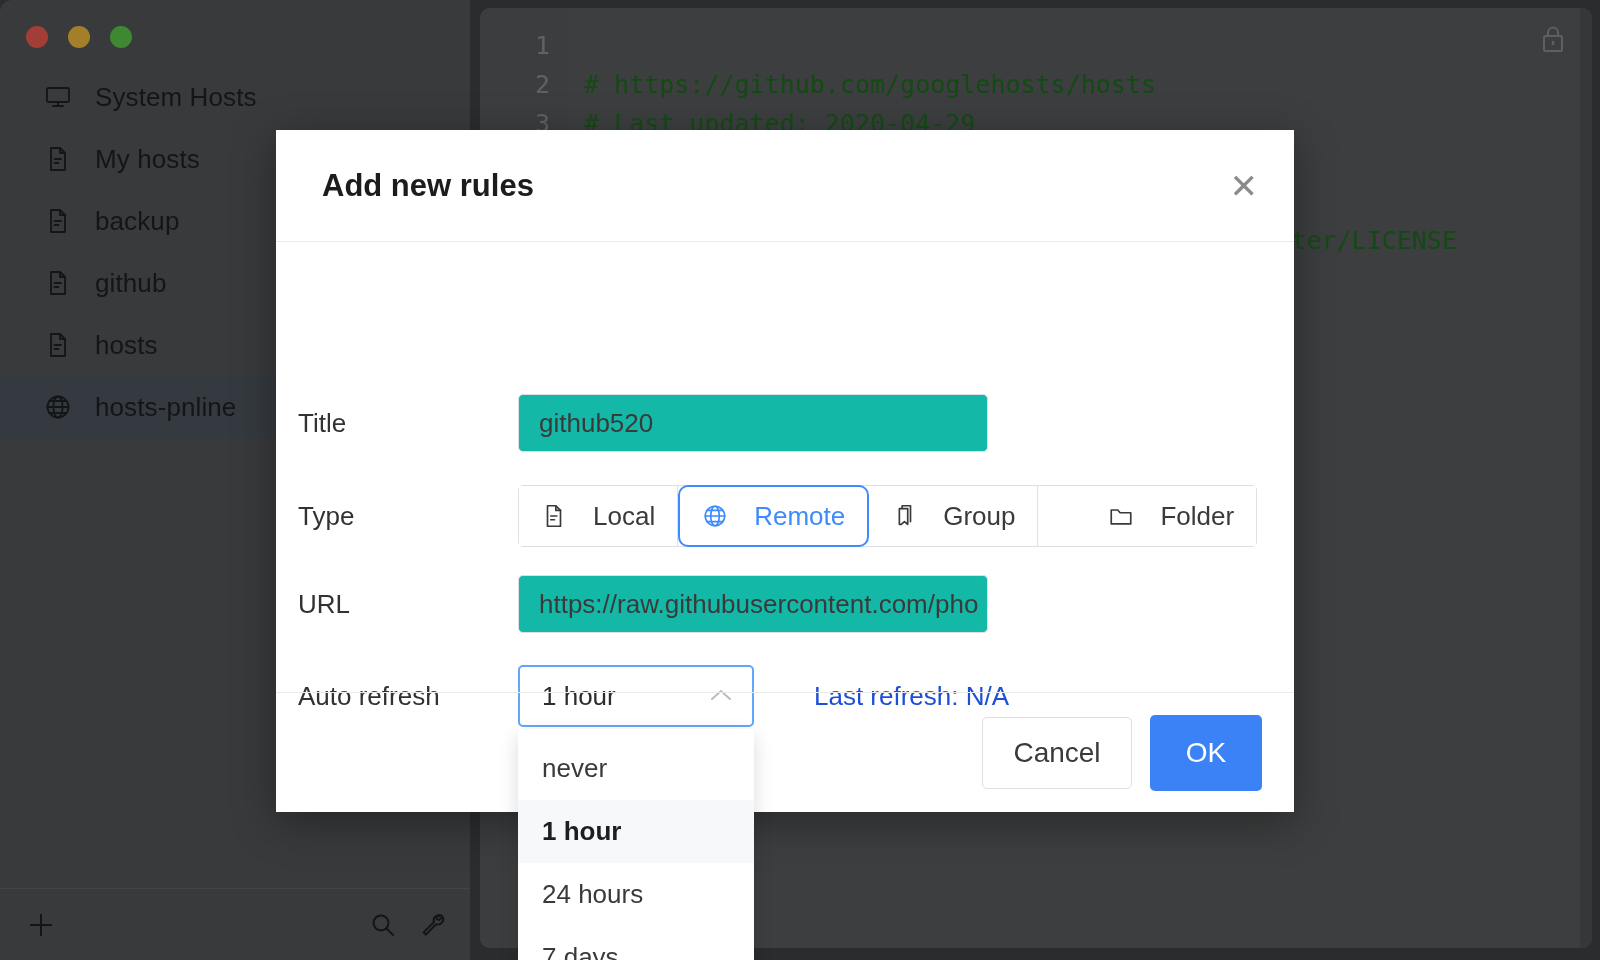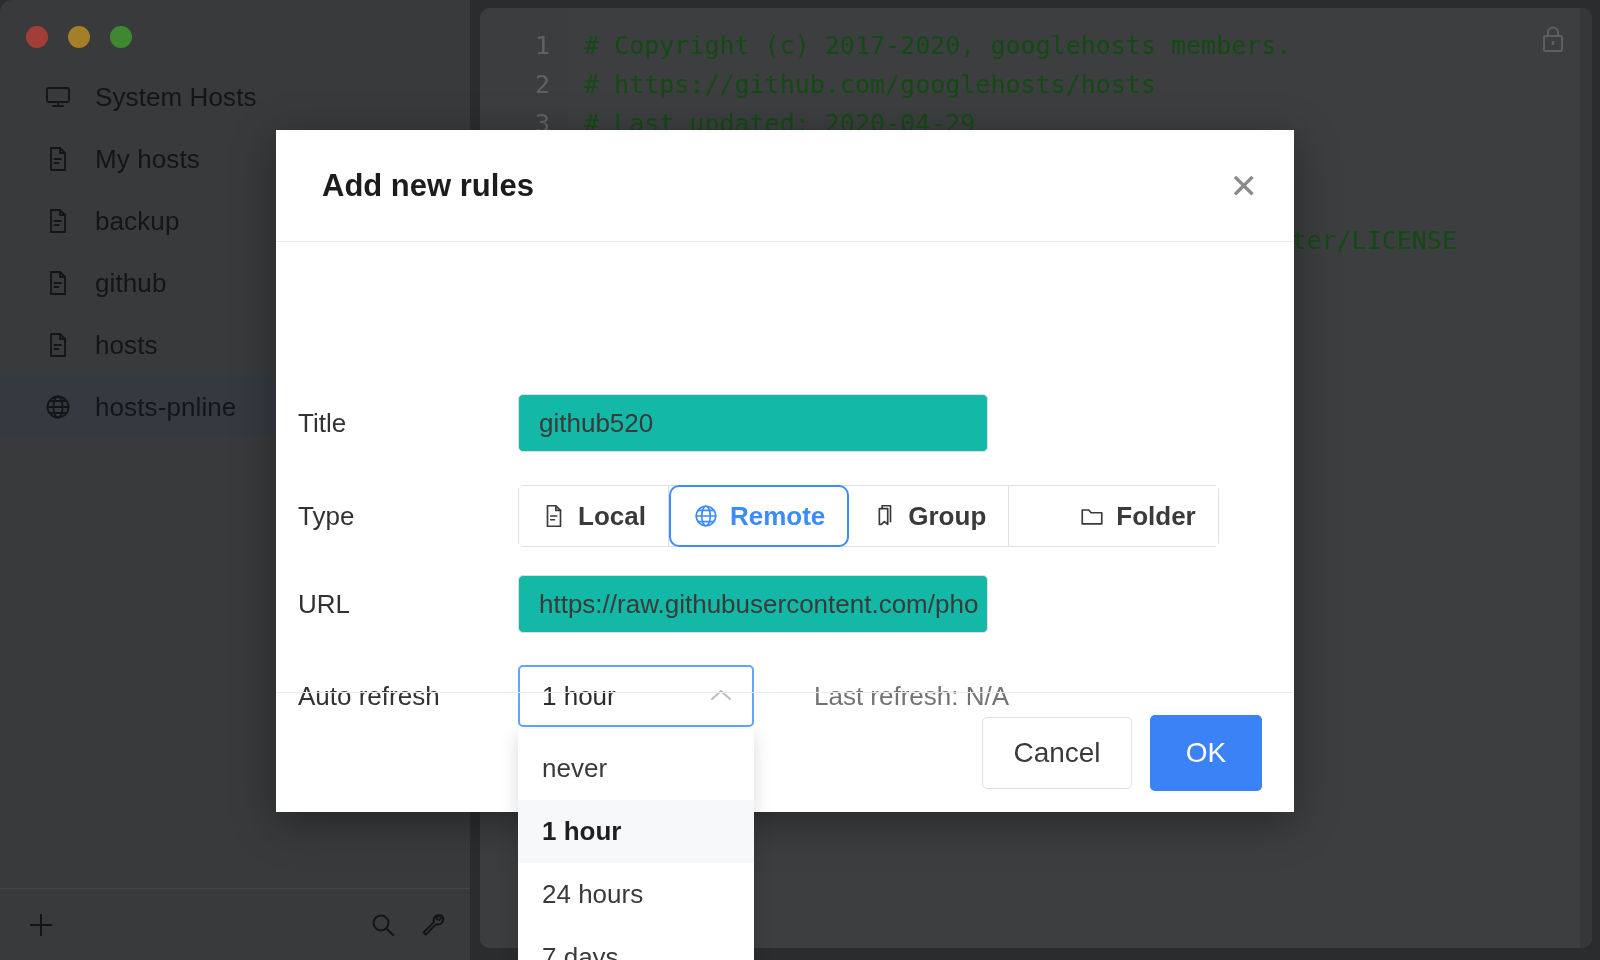--- a/index.html
+++ b/index.html
@@ -221,30 +221,29 @@
     display: flex;
     height: 62px;
     border: 1px solid #dcdfe3;
     border-radius: 5px;
     overflow: visible;
   }
   .type-btn {
     display: flex;
     align-items: center;
     justify-content: center;
-    gap: 11px;
+    gap: 26px;
     padding: 0 22px;
     font-size: 26px;
     color: #3a3a3a;
     border-right: 1px solid #dcdfe3;
     background: #fff;
     cursor: pointer;
     height: 100%;
     position: relative;
-    font-weight: bold;
   }
   .type-btn:last-child { border-right: none; margin-left: 48px; }
   .type-btn.active {
     color: #3d8bfd;
     border: 2px solid #3d8bfd;
     z-index: 2;
     margin: -1px 0;
     height: calc(100% + 2px);
     border-radius: 10px;
   }
@@ -290,21 +289,21 @@
   }
   .dd-option.selected {
     font-weight: bold;
     color: #1f1f1f;
     background: #f7f8fa;
   }
 
   #last-refresh {
     margin-left: 60px;
     font-size: 26px;
-    color: #737373;
+    color: #1d4ed8;
   }
 
   #modal-footer {
     position: relative;
     height: 120px;
     border-top: 1px solid #ebebeb;
     display: flex;
     align-items: center;
     justify-content: flex-end;
     padding-right: 32px;
@@ -430,21 +429,21 @@
         <svg width="28" height="28" viewBox="0 0 28 28" fill="none" stroke="#1d1f22" stroke-width="2" stroke-linejoin="round">
           <path d="M22.5 4.5a5.5 5.5 0 0 0-7.6 6.6L4.6 21.4l2.2 2.2 10.3-10.3a5.5 5.5 0 0 0 6.6-7.6l-3.2 3.2-2.6-.6-.6-2.6z"></path>
         </svg>
       </div>
     </div>
   </div>
 
   <div id="editor">
     <div id="gutter-bg"></div>
     <div id="code-lines">
-        <div class="code-row"><span class="ln">1</span><span class="ctext c-comment"># Copyright (c) 2017-2020, googlehosts members.</span></div>
+        <div class="code-row"><span class="ln">1</span></div>
         <div class="code-row"><span class="ln">2</span><span class="ctext c-comment"># https://github.com/googlehosts/hosts</span></div>
         <div class="code-row"><span class="ln">3</span><span class="ctext c-comment"># Last updated: 2020-04-29</span></div>
         <div class="code-row"><span class="ln">4</span><span class="ctext c-comment">#</span></div>
         <div class="code-row"><span class="ln">5</span><span class="ctext c-comment"># Licensed under the MIT License.</span></div>
         <div class="code-row"><span class="ln">6</span><span class="ctext c-comment"># https://github.com/googlehosts/hosts/blob/master/LICENSE</span></div>
         <div class="code-row"><span class="ln">21</span><span class="ctext c-ip">104.16.103.144</span><span class="ctext c-host">9gag.com</span></div>
         <div class="code-row"><span class="ln">22</span><span class="ctext c-ip">104.16.103.144</span><span class="ctext c-host">web-t.9gag.com</span></div>
         <div class="code-row"><span class="ln">23</span><span class="ctext c-ip">104.16.103.144</span><span class="ctext c-host">www.9gag.com</span></div>
         <div class="code-row"><span class="ln">24</span><span class="ctext c-ip">104.17.170.72</span><span class="ctext c-host">a.9gag.com</span></div>
       </div>

